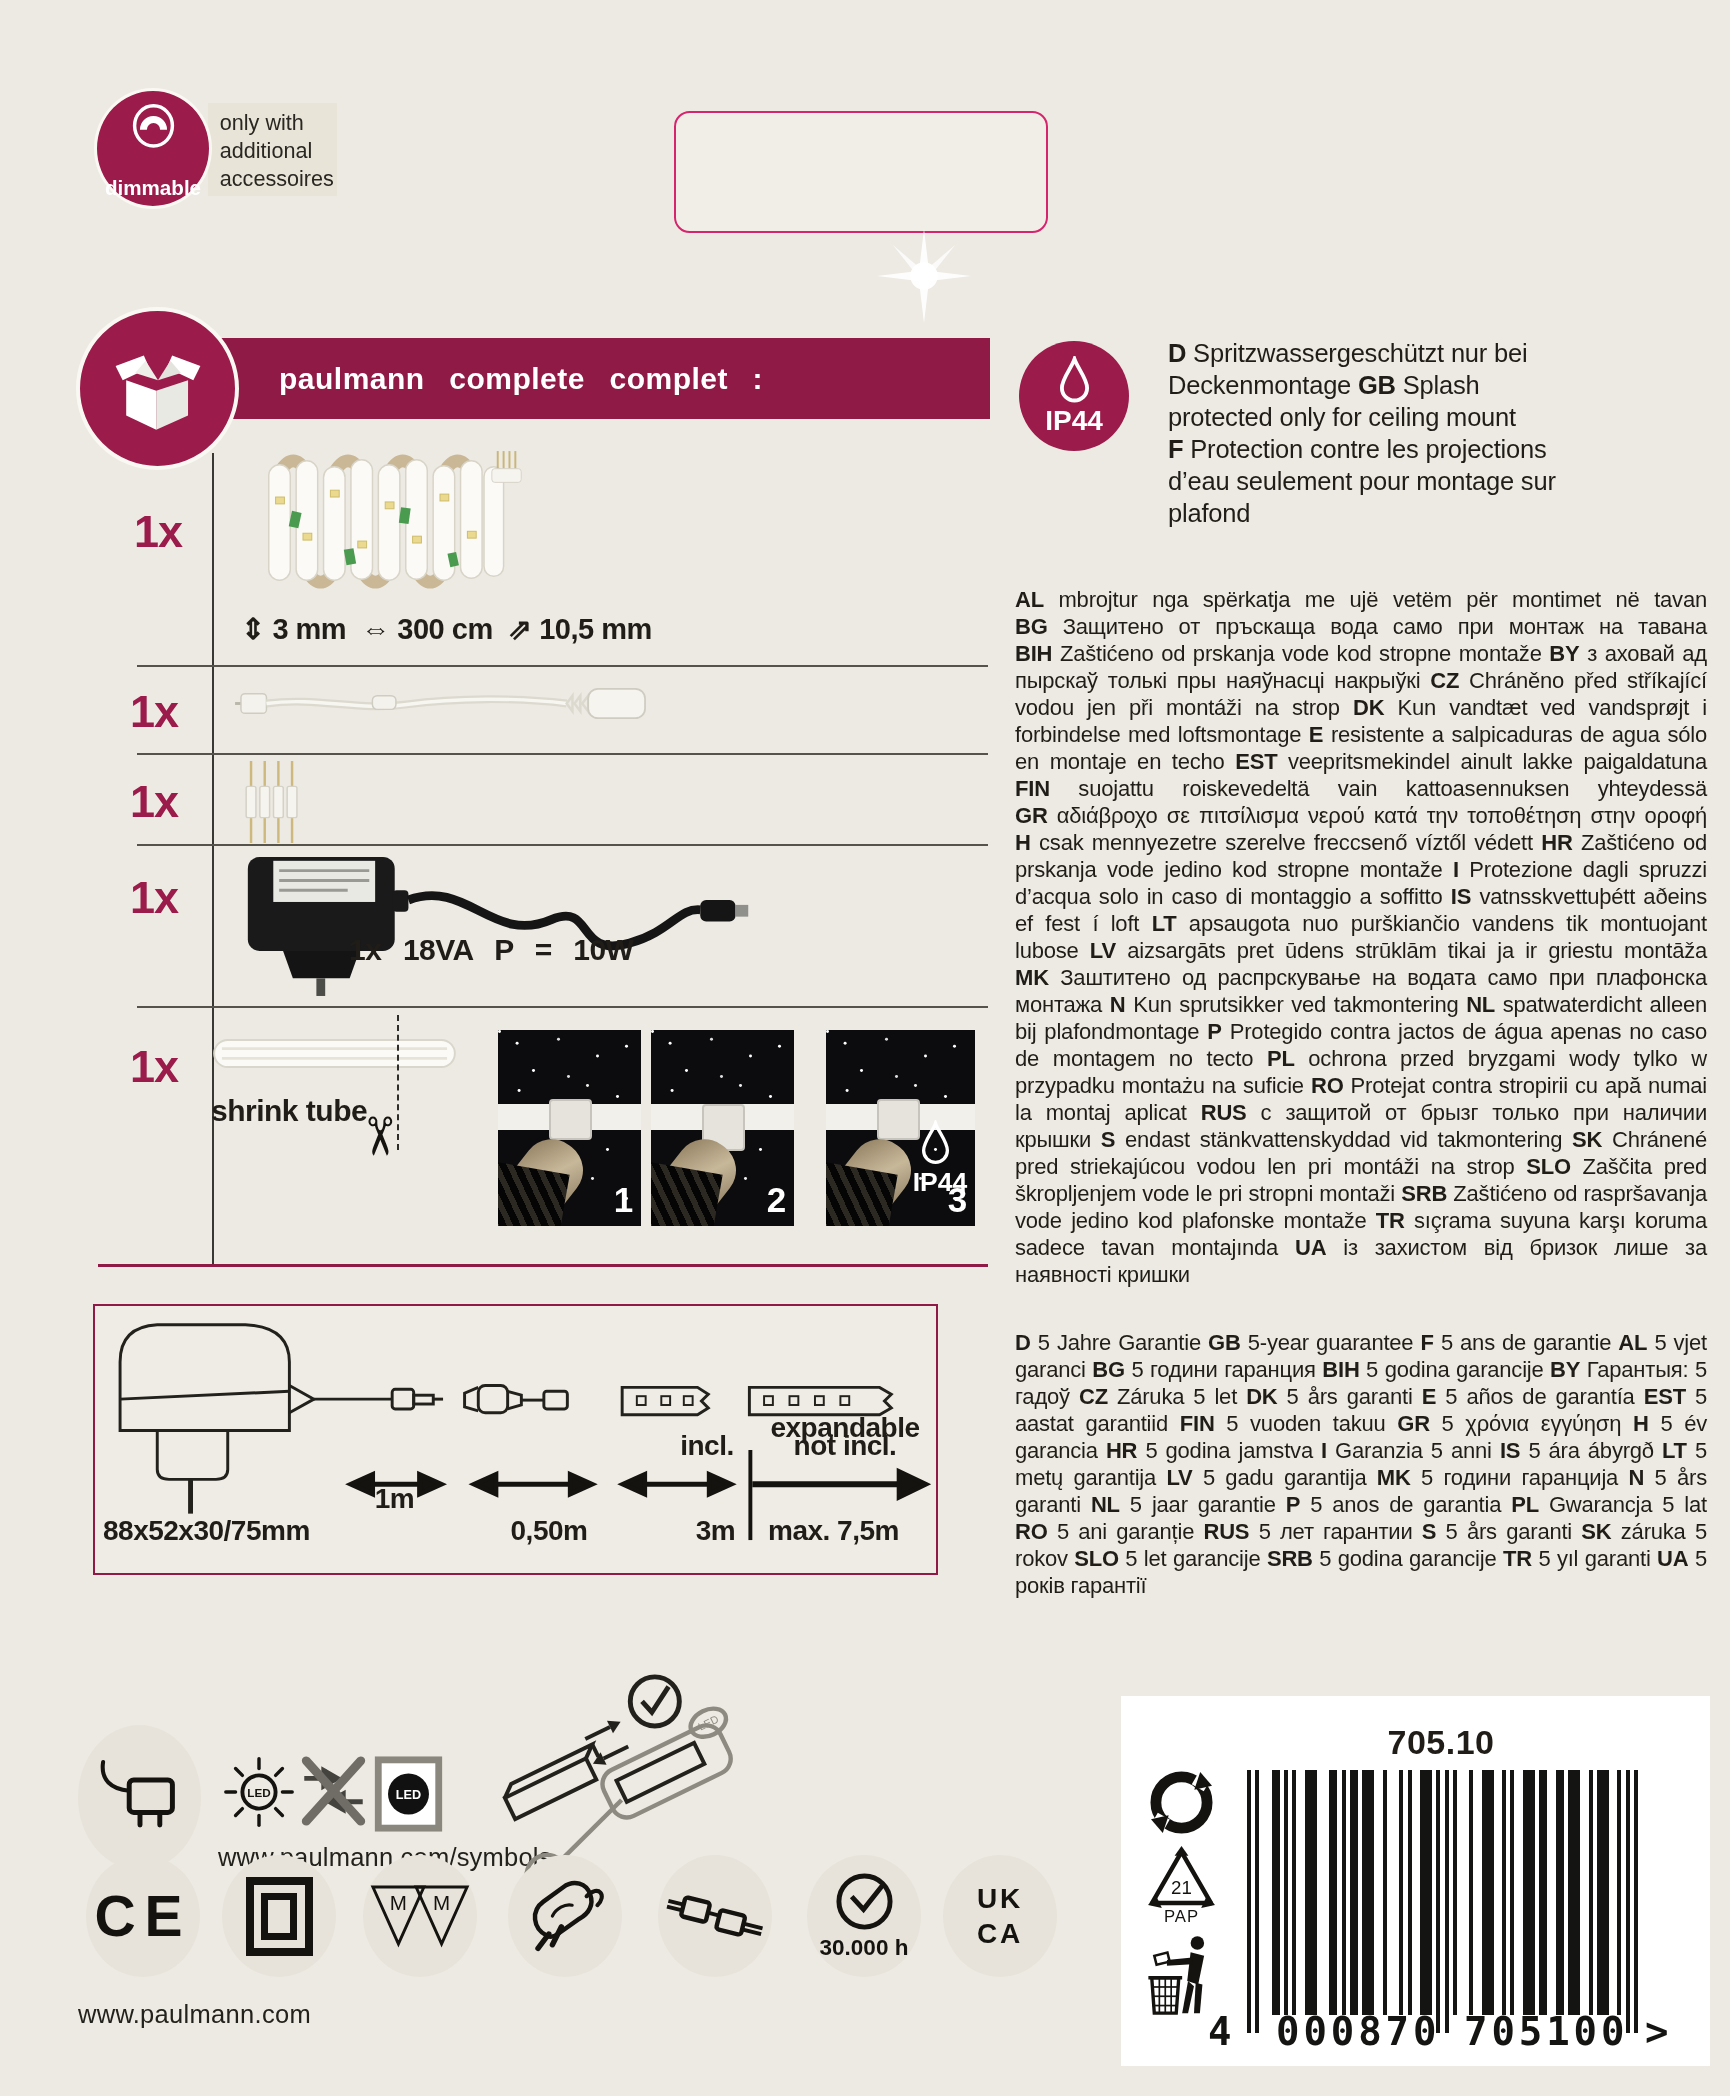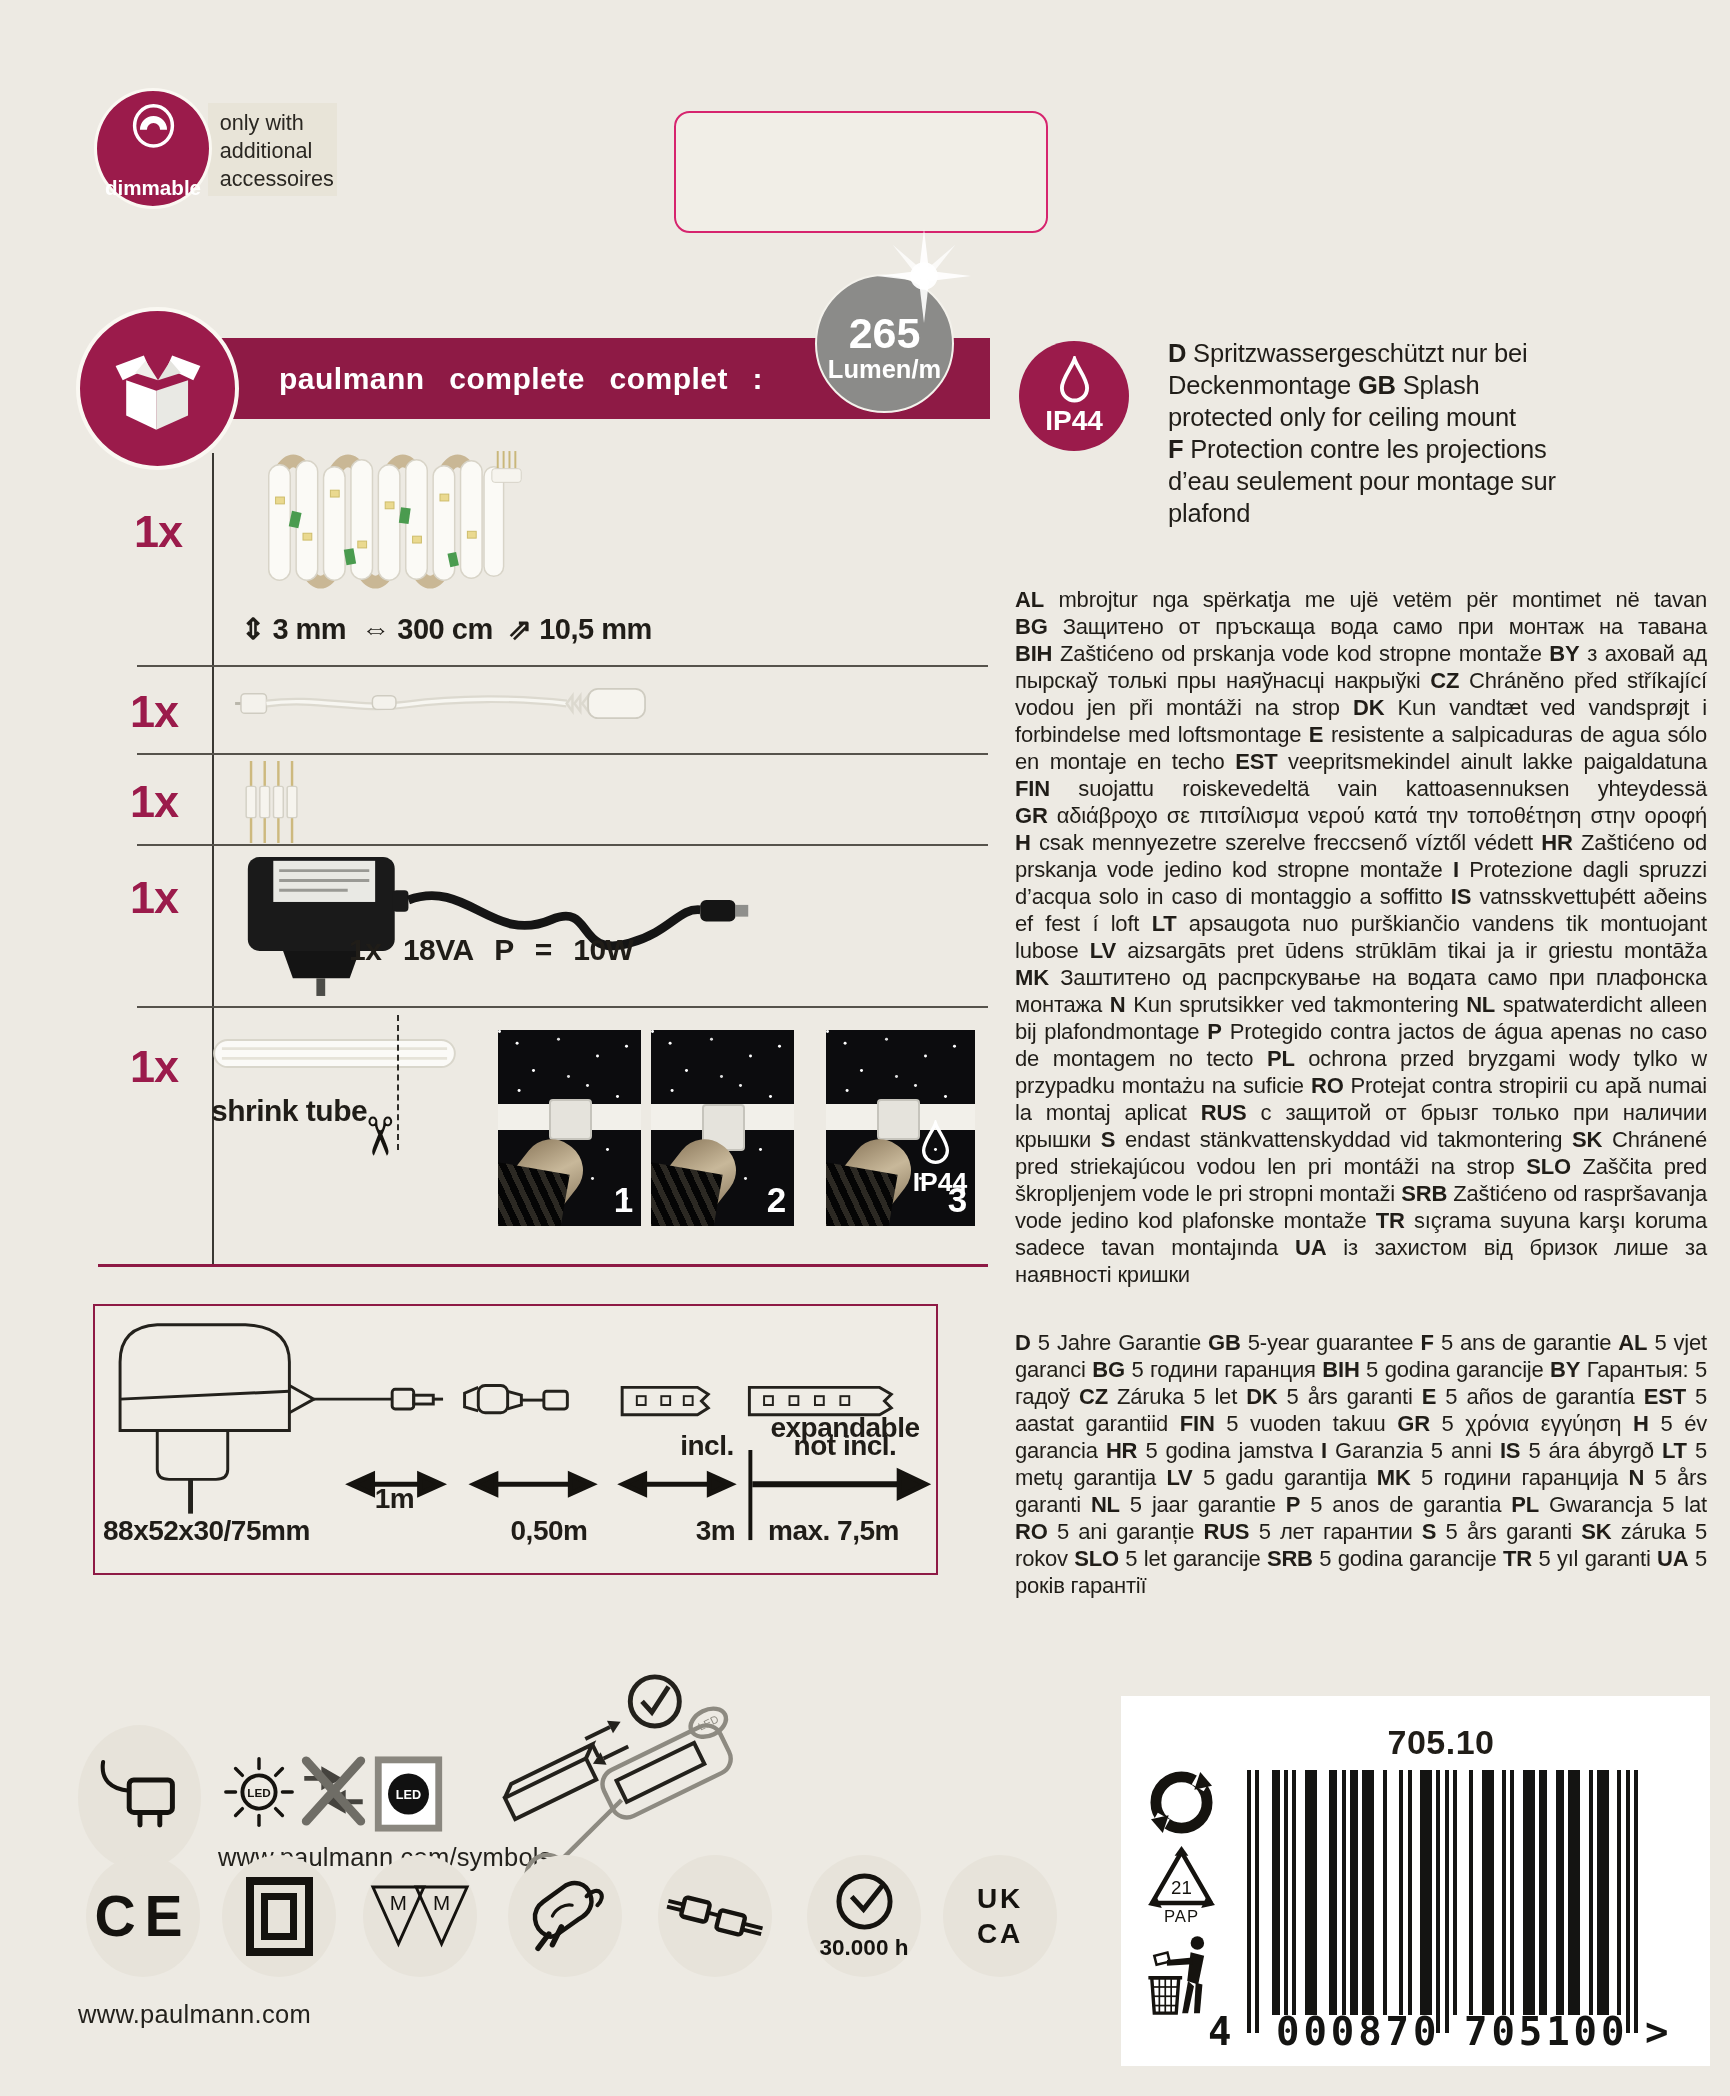--- a/index.html
+++ b/index.html
@@ -60,25 +60,20 @@
     <svg width="106" height="106" viewBox="0 0 120 120">
       <polygon points="12,34 44,22 50,36 20,50" fill="#fff"></polygon>
       <polygon points="76,22 108,34 100,50 70,36" fill="#fff"></polygon>
       <polygon points="46,28 60,50 34,42" fill="#efefea"></polygon>
       <polygon points="74,28 86,42 60,50" fill="#e4e4df"></polygon>
       <polygon points="24,50 58,62 58,106 24,90" fill="#fff"></polygon>
       <polygon points="58,62 94,50 94,90 58,106" fill="#e9e9e4"></polygon>
     </svg>
   </div>
 
-  <div class="abs" style="left:815px;top:274px;width:135px;height:135px;border-radius:50%;background:var(--gray_circle,#8B8B89);
-              border:2.9px solid #f4f2ec;display:flex;flex-direction:column;align-items:center;justify-content:center;z-index:3;">
-    <div style="color:#fff;font-size:43px;font-weight:700;line-height:43px;margin-top:9.8px;">265</div>
-    <div style="color:#fff;font-size:25.5px;font-weight:700;">Lumen/m</div>
-  </div>
   <svg class="abs" style="left:875px;top:227px;z-index:4;" width="98" height="98" viewBox="0 0 100 100">
     <g fill="#ffffff">
       <circle cx="50" cy="50" r="14" opacity="0.95"></circle>
       <polygon points="50,2 55,44 50,52 45,44" opacity="0.9"></polygon>
       <polygon points="50,98 55,56 50,48 45,56" opacity="0.9"></polygon>
       <polygon points="2,50 44,45 52,50 44,55" opacity="0.9"></polygon>
       <polygon points="98,50 56,45 48,50 56,55" opacity="0.9"></polygon>
       <polygon points="18,18 46,42 50,50 40,46" opacity="0.75"></polygon>
       <polygon points="82,18 54,42 50,50 60,46" opacity="0.75"></polygon>
     </g>

